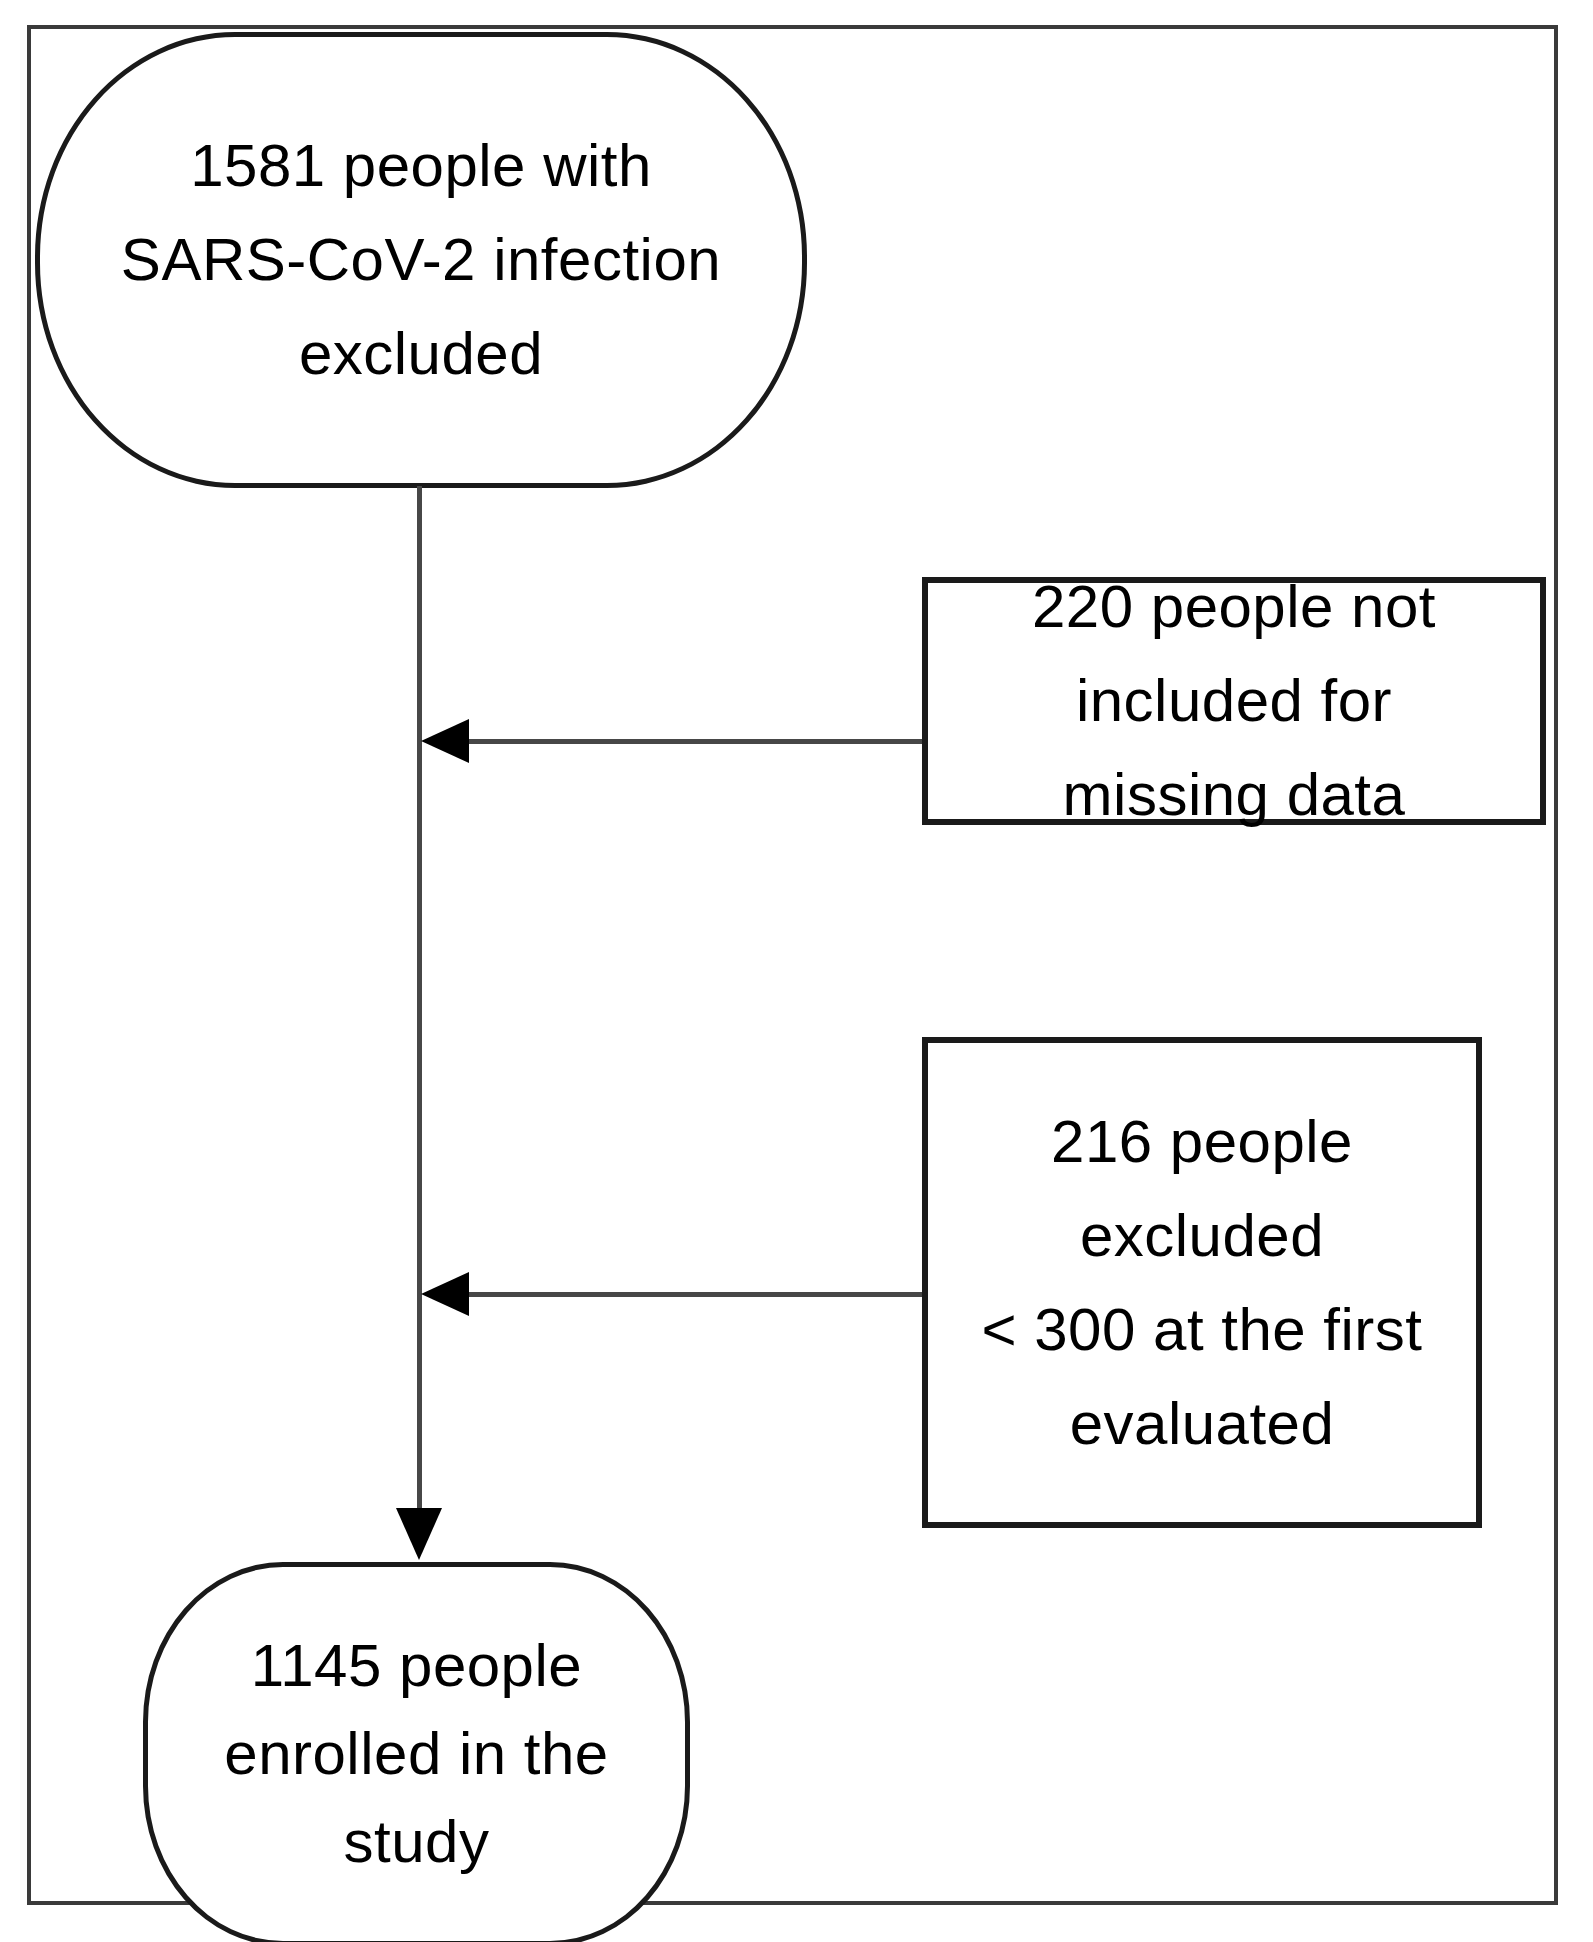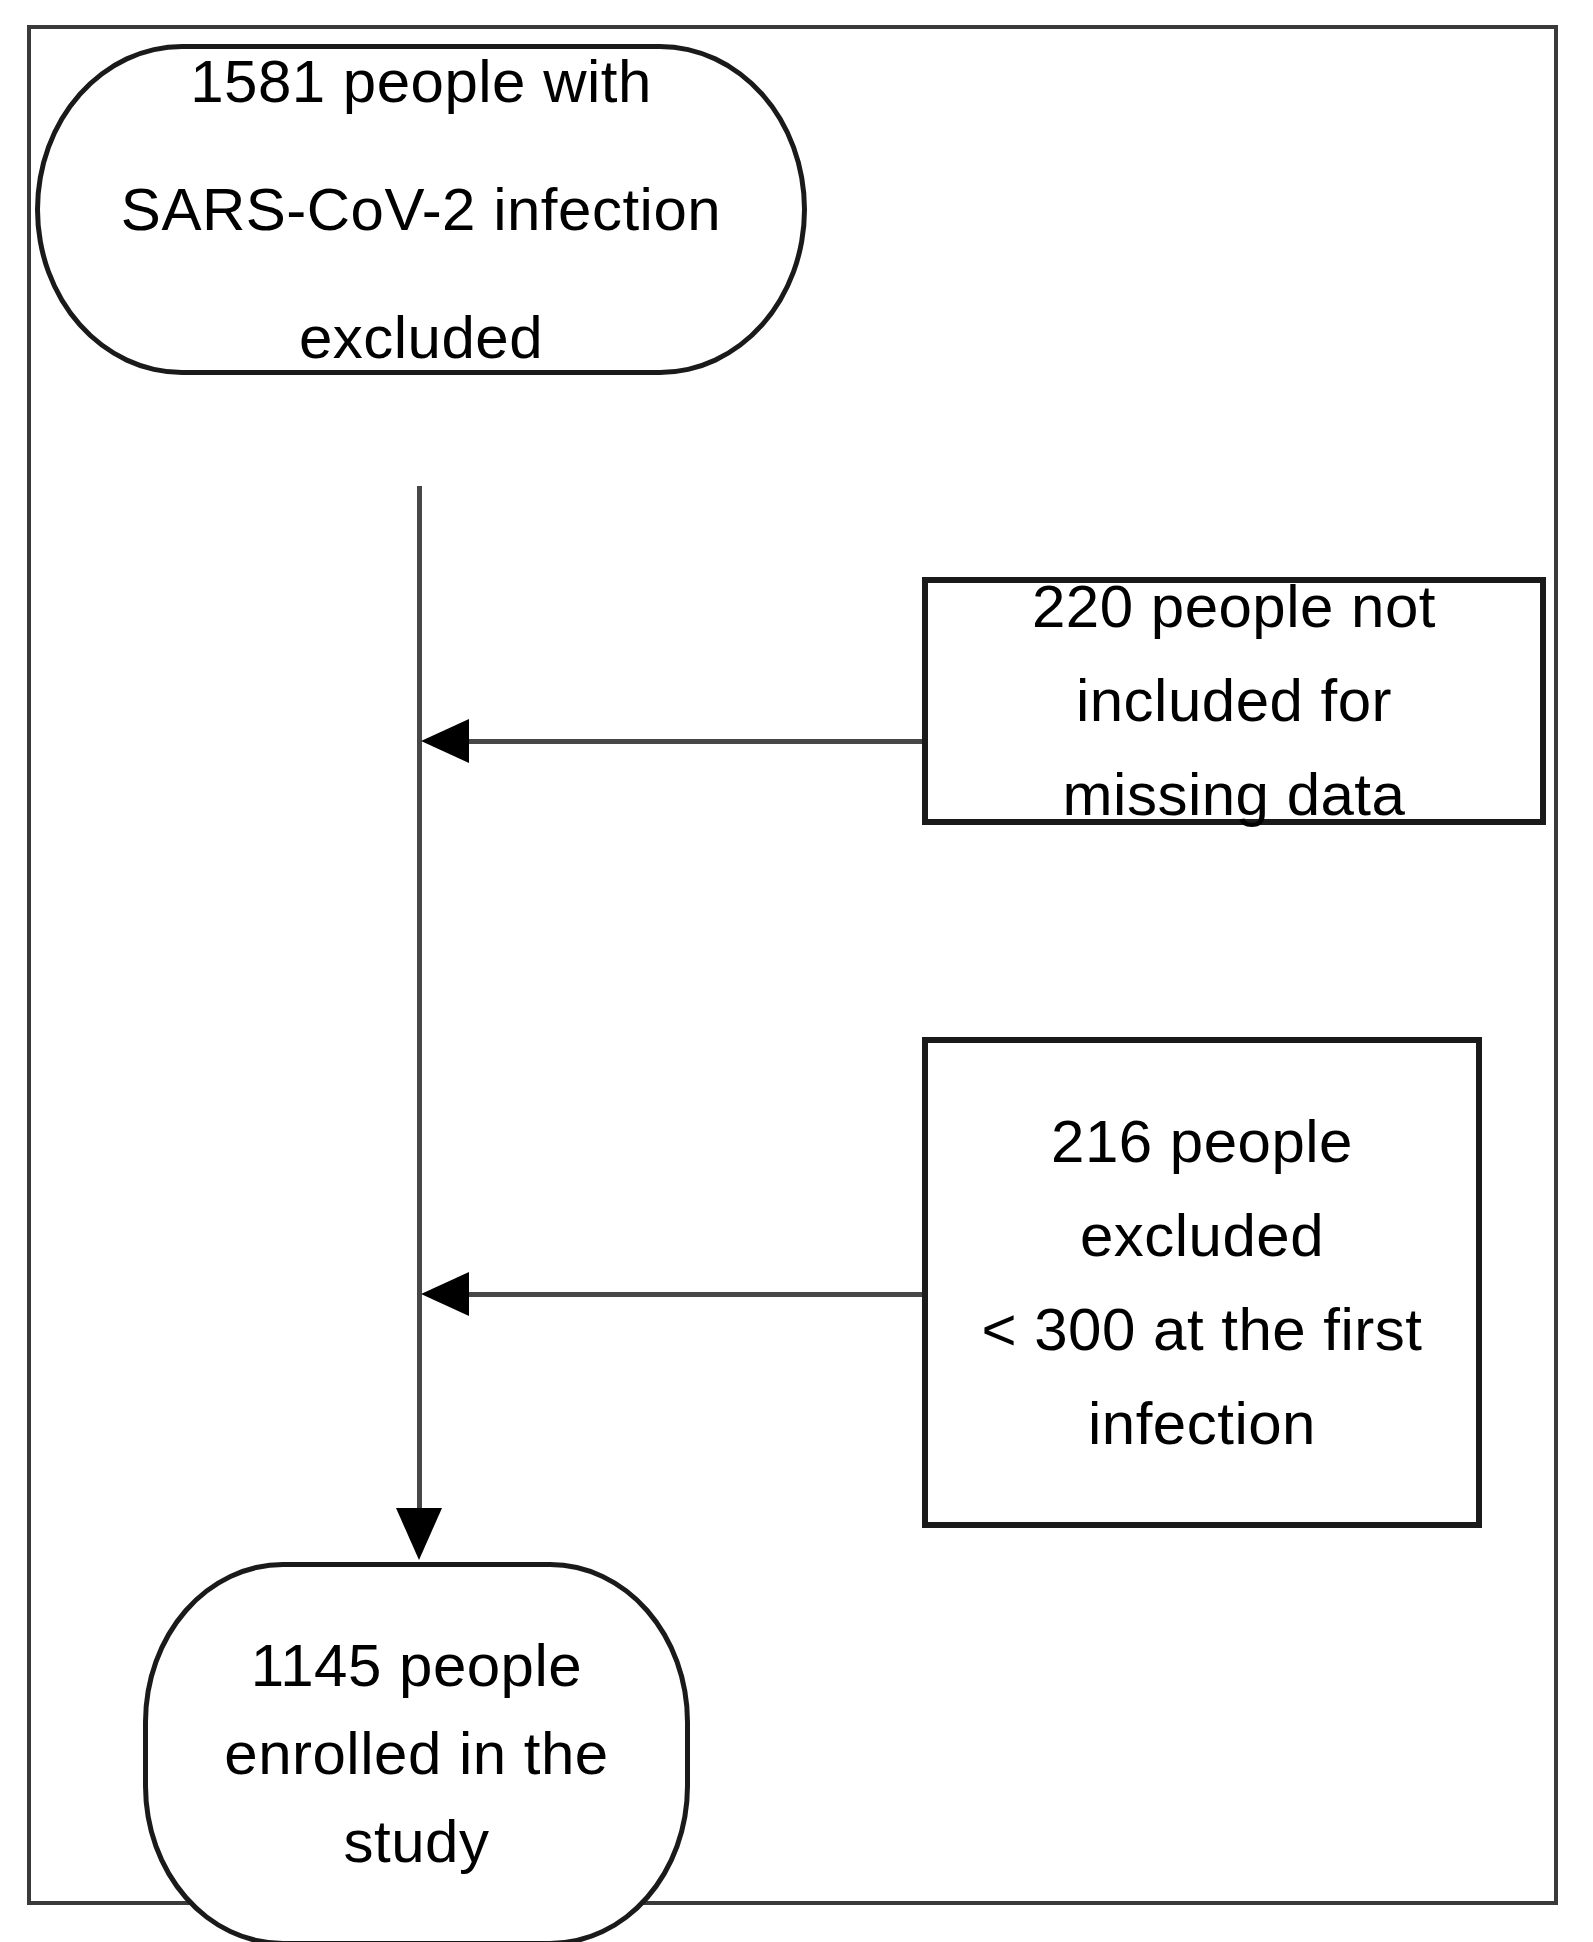--- a/index.html
+++ b/index.html
@@ -37,26 +37,25 @@
     text-align: center;
     font-size: 60px;
     letter-spacing: 0.5px;
   }
   .node .tline {
     line-height: 94px;
     white-space: nowrap;
   }
   .stadium-top {
     left: 35px;
-    top: 44px;
+    top: 32px;
     width: 772px;
-    height: 331px;
+    height: 456px;
     border-width: 5px;
     border-radius: 200px / 225px;
-    gap: 34px;
   }
   .rect-box1 {
     left: 922px;
     top: 577px;
     width: 624px;
     height: 248px;
   }
   .rect-box2 {
     left: 922px;
     top: 1037px;
@@ -138,21 +137,21 @@
     <div class="tline">missing data</div>
   </div>
 
   <div class="hline h2"></div>
   <div class="arrow-left a2"></div>
 
   <div class="node rect-box2">
     <div class="tline">216 people</div>
     <div class="tline">excluded</div>
     <div class="tline">&lt; 300 at the first</div>
-    <div class="tline">infection</div>
+    <div class="tline">evaluated</div>
   </div>
 
   <div class="node stadium-bottom">
     <div class="tline">1145 people</div>
     <div class="tline">enrolled in the</div>
     <div class="tline">study</div>
   </div>
 
 </div>
 

